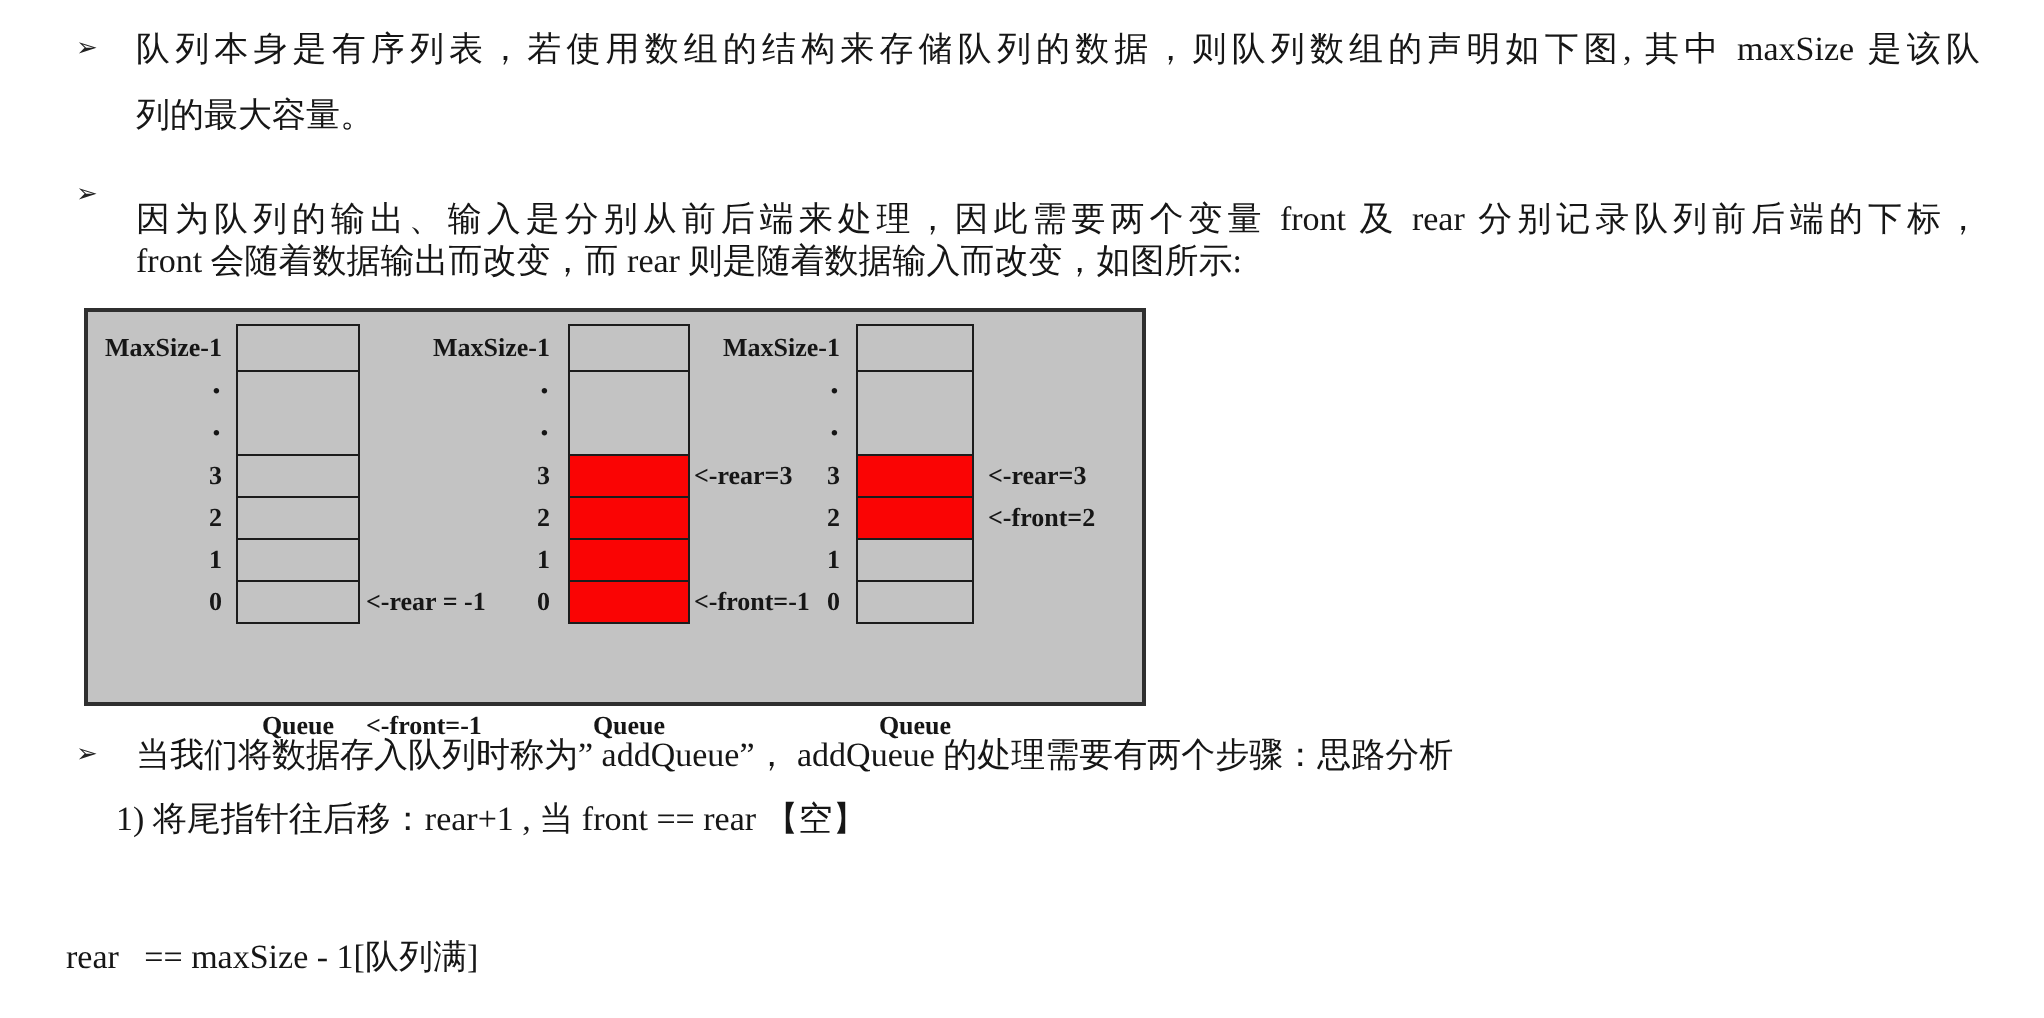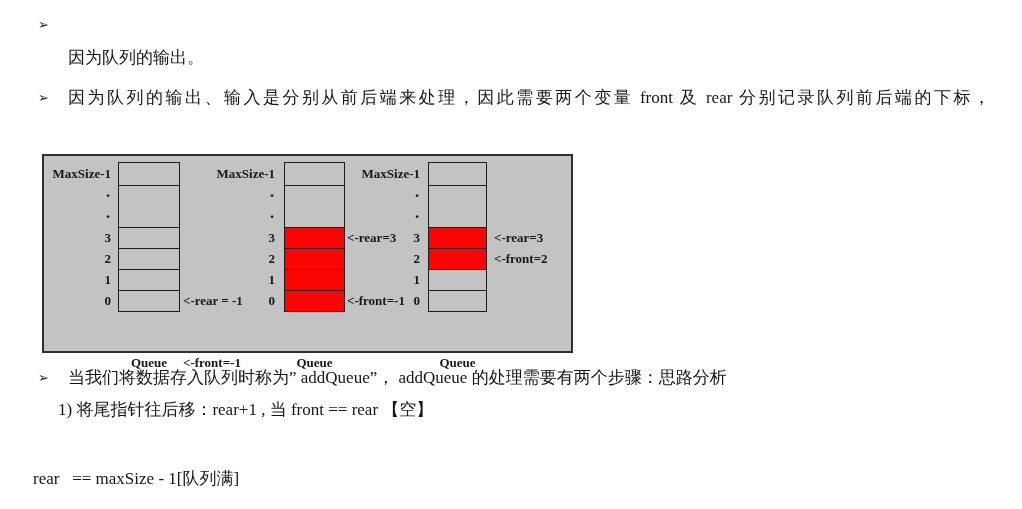--- a/index.html
+++ b/index.html
@@ -14,21 +14,21 @@
   .ln{
     position:absolute;
     left:68px;right:32px;
     font-size:17px;line-height:20px;
     white-space:normal;
   }
   .just{text-align:justify;text-align-last:justify;}
   .pre{white-space:pre;}
   .t-b1l1{top:15px;}
   .t-b1l2{top:48px;}
-  .t-b2l1{top:88px;}
+  .t-b2l1{top:100px;}
   .t-b2l2{top:121px;}
   .t-b3l1{top:368px;}
   .t-sub1{top:400px;left:58px;}
   .t-sub2{top:435px;left:58px;}
   .t-cont{top:469px;left:33px;}
   .marker{
     position:absolute;left:38px;width:20px;
     font-family:"DejaVu Sans",sans-serif;
     font-size:13px;line-height:20px;color:#222;
   }
@@ -84,24 +84,26 @@
   .q2l{left:303px;width:78px;}
   .q2c{left:384px;width:59px;}
   .q2a{left:450px;}
 </style>
 </head>
 <body>
 
 <div class="page">
 
   <span class="marker m1">➢</span>
-  <div class="ln t-b1l2">因为队列的输出。</div>
+  <div class="ln just t-b1l1">队列本身是有序列表，若使用数组的结构来存储队列的数据，则队列数组的声明如下图, 其中 maxSize 是该队</div>
+  <div class="ln t-b1l2">列的最大容量。</div>
 
   <span class="marker m2">➢</span>
   <div class="ln just t-b2l1">因为队列的输出、输入是分别从前后端来处理，因此需要两个变量 front 及 rear 分别记录队列前后端的下标，</div>
+  <div class="ln t-b2l2">front 会随着数据输出而改变，而 rear 则是随着数据输入而改变，如图所示:</div>
 
   <div class="diagram">
 
     <div>
       <div class="il q0l bt">MaxSize-1</div>
       <div class="il q0l bd1 dot">·</div>
       <div class="il q0l bd2 dot">·</div>
       <div class="il q0l b3">3</div>
       <div class="il q0l b2">2</div>
       <div class="il q0l b1">1</div>

